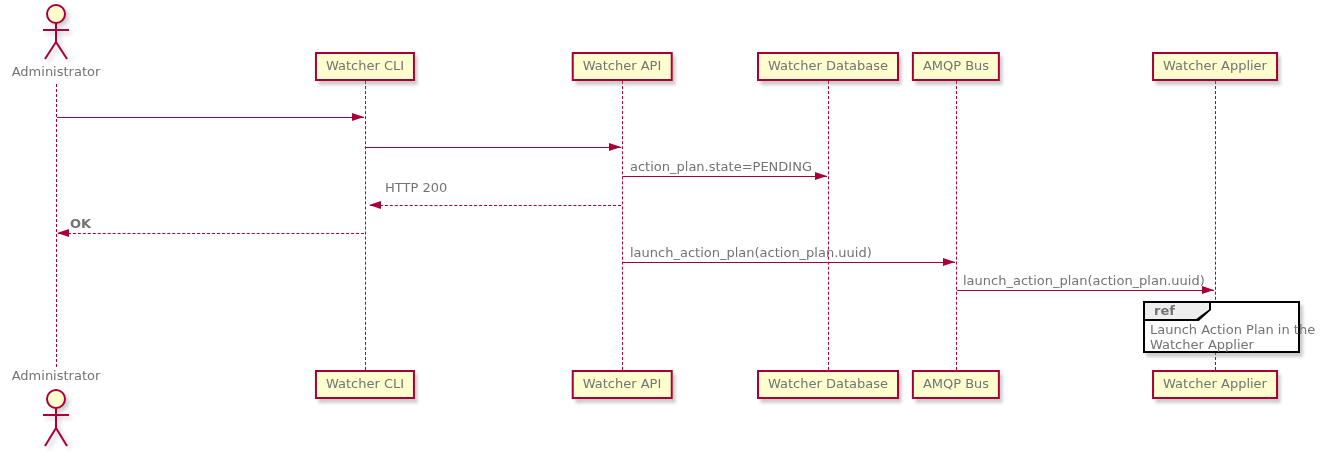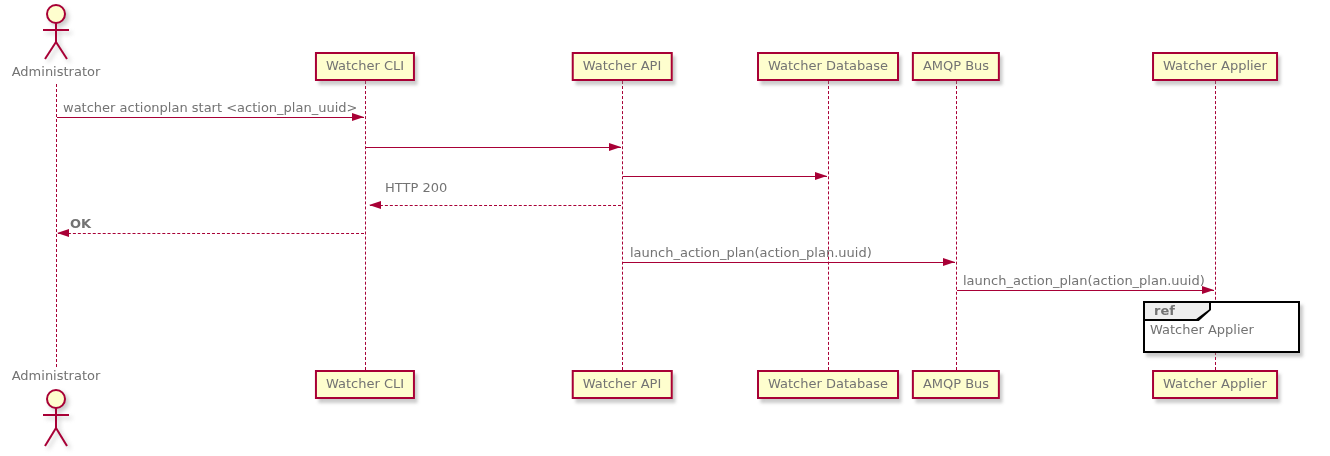--- a/index.html
+++ b/index.html
@@ -126,27 +126,27 @@
     <line x1="20" y1="39" x2="31" y2="56" stroke="#A80036" stroke-width="2"></line>
   </svg>
   <div class="actor-label" style="left:56px; top:64px;">Administrator</div>
 
   <div class="pbox" style="left:365px; top:52px;">Watcher CLI</div>
   <div class="pbox" style="left:622px; top:52px;">Watcher API</div>
   <div class="pbox" style="left:828px; top:52px;">Watcher Database</div>
   <div class="pbox" style="left:956px; top:52px;">AMQP Bus</div>
   <div class="pbox" style="left:1215px; top:52px;">Watcher Applier</div>
 
-  <div class="msg-label" style="left:63px; top:100px;">watcher actionplan start &lt;action_plan_uuid&gt;</div>
   <div class="msg-line" style="left:57px; top:117px; width:307px;"></div>
   <div class="arrow-r" style="left:352px; top:113px;"></div>
 
   <div class="msg-line" style="left:366px; top:147px; width:255px;"></div>
   <div class="arrow-r" style="left:609px; top:143px;"></div>
 
+  <div class="msg-label" style="left:630px; top:159px;">action_plan.state=PENDING</div>
   <div class="msg-line" style="left:623px; top:176px; width:204px;"></div>
   <div class="arrow-r" style="left:815px; top:172px;"></div>
 
   <div class="msg-label" style="left:385px; top:180px;">HTTP 200</div>
   <div class="msg-line dashed" style="left:370px; top:205px; width:251px;"></div>
   <div class="arrow-l" style="left:369px; top:201px;"></div>
 
   <div class="msg-label" style="left:70px; top:216px;font-weight:bold;">OK</div>
   <div class="msg-line dashed" style="left:58px; top:233px; width:306px;"></div>
   <div class="arrow-l" style="left:57px; top:229px;"></div>
@@ -157,20 +157,21 @@
 
   <div class="msg-label" style="left:963px; top:273px;">launch_action_plan(action_plan.uuid)</div>
   <div class="msg-line" style="left:957px; top:290px; width:257px;"></div>
   <div class="arrow-r" style="left:1202px; top:286px;"></div>
 
   <div class="ref-box">
     <div class="ref-header">
       <div class="ref-header-inner">ref</div>
     </div>
     <div class="ref-body">
+      <div>Launch Action Plan in the</div>
       <div>Watcher Applier</div>
     </div>
   </div>
 
   <div class="pbox" style="left:365px; top:370px;">Watcher CLI</div>
   <div class="pbox" style="left:622px; top:370px;">Watcher API</div>
   <div class="pbox" style="left:828px; top:370px;">Watcher Database</div>
   <div class="pbox" style="left:956px; top:370px;">AMQP Bus</div>
   <div class="pbox" style="left:1215px; top:370px;">Watcher Applier</div>
 

